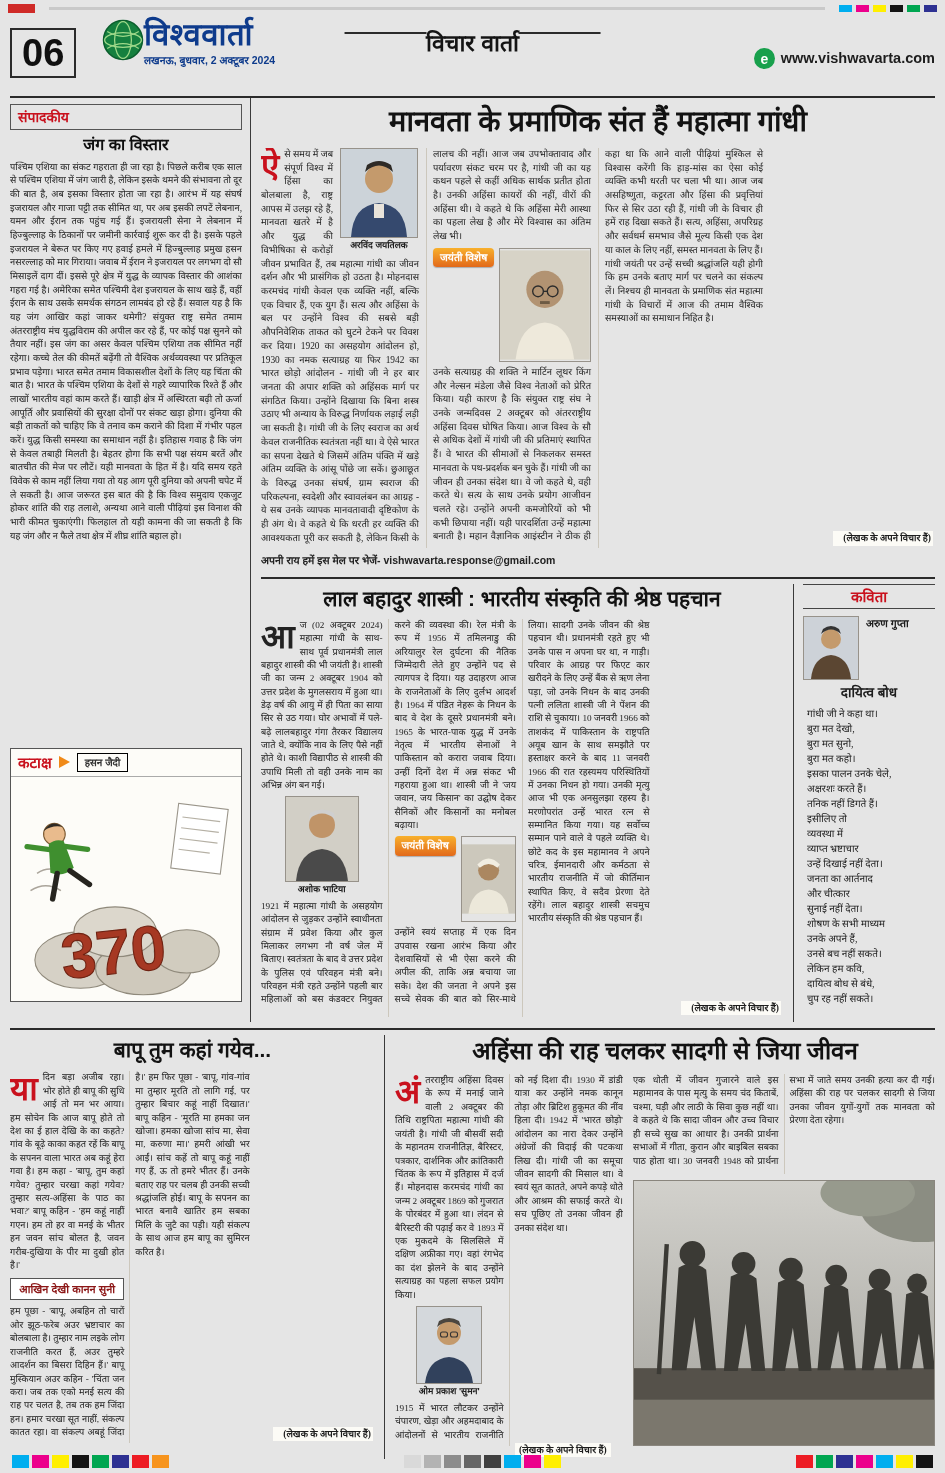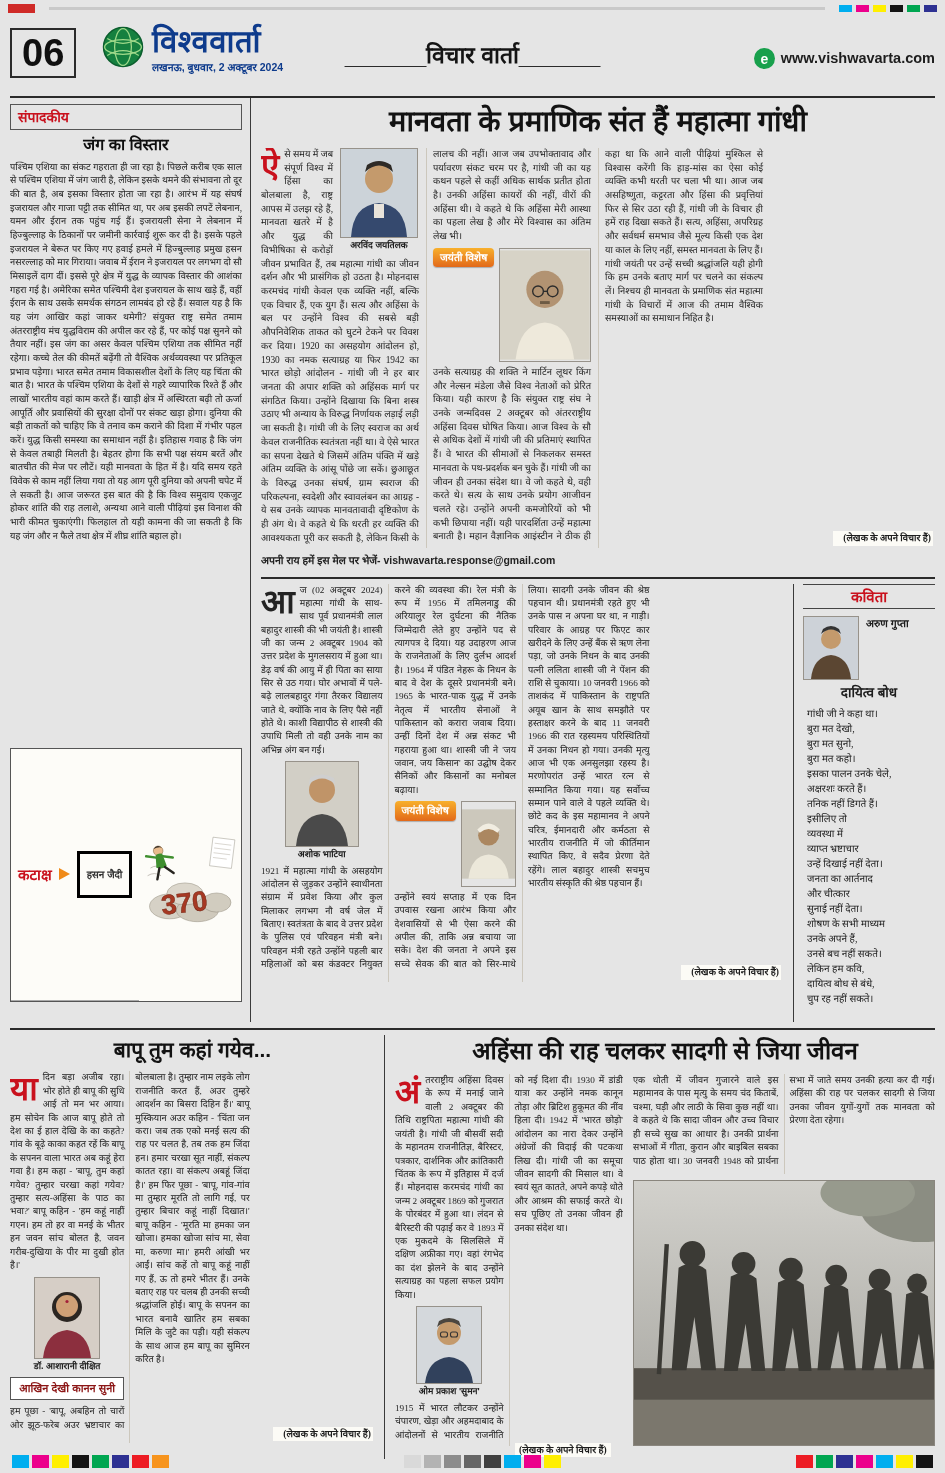--- a/index.html
+++ b/index.html
@@ -8,46 +8,46 @@
   .page{width:945px;height:1473px;margin:0 auto;background:#e5e5e5;position:relative;overflow:hidden;color:#1d1d1d}
 
   
   .top-strip{display:flex;align-items:center;gap:4px;height:12px;padding:2px 8px 0}
   .chip{display:inline-block;width:13px;height:7px}
   .strip-line{flex:1;height:3px;background:#c9c9c9;margin:0 10px}
 
   
   .masthead{position:relative;height:80px;border-bottom:2.5px solid #2b2b2b;margin:2px 10px 0}
   .pagenum{position:absolute;left:0;top:12px;font:bold 38px/1 "Liberation Sans",sans-serif;border:2px solid #2b2b2b;padding:4px 10px;color:#101010}
-  .brand{position:absolute;left:92px;top:10px;display:flex;gap:8px;align-items:flex-start}
+  .brand{position:absolute;left:92px;top:3px;display:flex;gap:0;align-items:flex-start}
   .paper-name{font:bold 31px/1.02 "Liberation Sans",sans-serif;color:#0e3b8c;letter-spacing:.5px}
   .dateline{font:bold 10.5px/1.5 "Liberation Sans",sans-serif;color:#0e3b8c;text-align:center;margin-top:2px}
-  .mh-center{position:absolute;left:50%;top:28px;transform:translateX(-50%);display:flex;align-items:flex-end;white-space:nowrap}
+  .mh-center{position:absolute;left:50%;top:16px;transform:translateX(-50%);display:flex;align-items:flex-start;white-space:nowrap}
   .mh-center .hline{width:82px;height:1.5px;background:#2b2b2b}
   .section-title{font:bold 23px/1 "Liberation Sans",sans-serif;color:#141414}
   .website{position:absolute;right:0;top:32px;display:flex;align-items:center;gap:6px;font:bold 14.5px/1 "Liberation Sans",sans-serif;color:#1d1d1d;cursor:pointer}
   .e-logo{width:21px;height:21px;border-radius:50%;background:#18a04c;color:#fff;display:flex;align-items:center;justify-content:center;font:bold 14px/1 "Liberation Sans",sans-serif}
 
   
   .content{display:flex;margin:0 10px;height:924px;overflow:hidden}
   .left-col{flex:0 0 232px;width:232px;border-right:1.5px solid #3a3a3a;padding:6px 8px 0 0}
   .main-col{flex:1;min-width:0;padding:4px 0 0 10px;display:flex;flex-direction:column}
 
   
   .ed-label-box{border:1.2px solid #555;padding:3px 7px;margin-bottom:5px}
   .ed-label{color:#c9111d;font:bold 14px/1.2 "Liberation Sans",sans-serif}
   .ed-title{text-align:center;font:bold 16px/1.3 "Liberation Sans",sans-serif;color:#0f0f0f;margin:2px 0 5px}
   .ed-body{font-size:9.3px;line-height:1.47;text-align:justify;height:578px;overflow:hidden}
 
   
-  .cartoon{border:1.2px solid #555;margin-top:9px;height:252px;display:flex;flex-direction:row;background:#fdfcf8}
+  .cartoon{border:1.2px solid #555;margin-top:9px;height:252px;display:flex;flex-direction:column;background:#fdfcf8}
   .cartoon-head{display:flex;align-items:center;gap:7px;padding:4px 7px;border-bottom:1px solid #aaa}
   .cartoon-label{color:#c9111d;font:bold 15px/1 "Liberation Sans",sans-serif}
   .arrow-icon{width:0;height:0;border-left:11px solid #f08a18;border-top:6px solid transparent;border-bottom:6px solid transparent}
-  .artist-box{border:3px solid #000000;padding:13px 7px;font:bold 10px/1.5 "Liberation Sans",sans-serif;color:#333}
+  .artist-box{border:1px solid #000000;padding:1px 7px;font:bold 10px/1.5 "Liberation Sans",sans-serif;color:#333}
   .cartoon-art{flex:1}
   .cartoon-art svg{display:block;width:100%;height:100%}
 
   
   .dropcap{float:left;font:bold 33px/.92 "Liberation Sans",sans-serif;color:#c9111d;padding:3px 5px 0 0}
   .dropcap.dark{color:#222}
   .caption{display:block;font:bold 9px/1.3 "Liberation Sans",sans-serif;margin-top:2px;text-align:center}
   .portrait{border:1px solid #97928a;display:inline-block;vertical-align:top}
   .float-photo{float:right;width:80px;margin:0 0 4px 6px;text-align:center}
   .flow-photo{display:block;width:100%;margin:4px 0;break-inside:avoid;text-align:center}
@@ -212,20 +212,21 @@
             </svg>
           </span>
           <span>उनके सत्याग्रह की शक्ति ने मार्टिन लूथर किंग और नेल्सन मंडेला जैसे विश्व नेताओं को प्रेरित किया। यही कारण है कि संयुक्त राष्ट्र संघ ने उनके जन्मदिवस 2 अक्टूबर को अंतरराष्ट्रीय अहिंसा दिवस घोषित किया। आज विश्व के सौ से अधिक देशों में गांधी जी की प्रतिमाएं स्थापित हैं। वे भारत की सीमाओं से निकलकर समस्त मानवता के पथ-प्रदर्शक बन चुके हैं। गांधी जी का जीवन ही उनका संदेश था। वे जो कहते थे, वही करते थे। सत्य के साथ उनके प्रयोग आजीवन चलते रहे। उन्होंने अपनी कमजोरियों को भी कभी छिपाया नहीं। यही पारदर्शिता उन्हें महात्मा बनाती है। महान वैज्ञानिक आइंस्टीन ने ठीक ही कहा था कि आने वाली पीढ़ियां मुश्किल से विश्वास करेंगी कि हाड़-मांस का ऐसा कोई व्यक्ति कभी धरती पर चला भी था। आज जब असहिष्णुता, कट्टरता और हिंसा की प्रवृत्तियां फिर से सिर उठा रही हैं, गांधी जी के विचार ही हमें राह दिखा सकते हैं। सत्य, अहिंसा, अपरिग्रह और सर्वधर्म समभाव जैसे मूल्य किसी एक देश या काल के लिए नहीं, समस्त मानवता के लिए हैं। गांधी जयंती पर उन्हें सच्ची श्रद्धांजलि यही होगी कि हम उनके बताए मार्ग पर चलने का संकल्प लें। निश्चय ही मानवता के प्रमाणिक संत महात्मा गांधी के विचारों में आज की तमाम वैश्विक समस्याओं का समाधान निहित है।</span>
           <span class="author-note">(लेखक के अपने विचार हैं)</span>
         </div>
         <div class="email-note">अपनी राय हमें इस मेल पर भेजें- vishwavarta.response@gmail.com</div>
       </article>
 
       <div class="middle-row">
         <article class="shastri">
+          <h1 class="sh-title">लाल बहादुर शास्त्री : भारतीय संस्कृति की श्रेष्ठ पहचान</h1>
           <div class="sh-body">
             <span class="dropcap dark">आ</span>
             <span>ज (02 अक्टूबर 2024) महात्मा गांधी के साथ-साथ पूर्व प्रधानमंत्री लाल बहादुर शास्त्री की भी जयंती है। शास्त्री जी का जन्म 2 अक्टूबर 1904 को उत्तर प्रदेश के मुगलसराय में हुआ था। डेढ़ वर्ष की आयु में ही पिता का साया सिर से उठ गया। घोर अभावों में पले-बढ़े लालबहादुर गंगा तैरकर विद्यालय जाते थे, क्योंकि नाव के लिए पैसे नहीं होते थे। काशी विद्यापीठ से शास्त्री की उपाधि मिली तो वही उनके नाम का अभिन्न अंग बन गई।</span>
             <span class="flow-photo">
               <svg class="portrait" width="72" height="84" viewBox="0 0 72 84">
                 <rect width="72" height="84" fill="#d2cfc6"></rect>
                 <circle cx="36" cy="28" r="13" fill="#c09468"></circle>
                 <path d="M23 22 q13 -11 26 0 l-1 -6 q-12 -7 -24 0 z" fill="#cfcfcf"></path>
                 <path d="M10 84 q3 -30 26 -32 q23 2 26 32 z" fill="#4a4a4a"></path>
               </svg>
@@ -283,30 +284,20 @@
     </div>
   </div>
 
   <div class="bottom-row">
 
     <article class="bapu">
       <h1 class="bp-title">बापू तुम कहां गयेव...</h1>
       <div class="bp-body">
         <span class="dropcap">या</span>
         <span>दिन बड़ा अजीब रहा। भोर होते ही बापू की सुधि आई तो मन भर आया। हम सोचेन कि आज बापू होते तो देश का ई हाल देखि के का कहते? गांव के बूढ़े काका कहत रहें कि बापू के सपनन वाला भारत अब कहूं हेरा गवा है। हम कहा - 'बापू, तुम कहां गयेव? तुम्हार चरखा कहां गयेव? तुम्हार सत्य-अहिंसा के पाठ का भवा?' बापू कहिन - 'हम कहूं नाहीं गएन। हम तो हर वा मनई के भीतर हन जवन सांच बोलत है, जवन गरीब-दुखिया के पीर मा दुखी होत है।'</span>
-        <span class="flow-photo">
-          <svg class="portrait" width="64" height="80" viewBox="0 0 64 80">
-            <rect width="64" height="80" fill="#d6cec6"></rect>
-            <circle cx="32" cy="29" r="15" fill="#2b2622"></circle>
-            <circle cx="32" cy="28" r="11" fill="#cfa076"></circle>
-            <circle cx="32" cy="23.5" r="1.6" fill="#a3203a"></circle>
-            <path d="M8 80 q3 -26 24 -28 q21 2 24 28 z" fill="#8c2f3e"></path>
-          </svg>
-          <span class="caption">डॉ. आशारानी दीक्षित</span>
-        </span>
         <span class="kanan-box">आखिन देखी कानन सुनी</span>
         <span>हम पूछा - 'बापू, अबहिन तो चारों ओर झूठ-फरेब अउर भ्रष्टाचार का बोलबाला है। तुम्हार नाम लइके लोग राजनीति करत हैं, अउर तुम्हरे आदर्शन का बिसरा दिहिन हैं।' बापू मुस्कियान अउर कहिन - 'चिंता जन करा। जब तक एको मनई सत्य की राह पर चलत है, तब तक हम जिंदा हन। हमार चरखा सूत नाहीं, संकल्प कातत रहा। वा संकल्प अबहूं जिंदा है।' हम फिर पूछा - 'बापू, गांव-गांव मा तुम्हार मूरति तो लागि गई, पर तुम्हार बिचार कहूं नाहीं दिखात।' बापू कहिन - 'मूरति मा हमका जन खोजा। हमका खोजा सांच मा, सेवा मा, करुणा मा।' हमरी आंखी भर आईं। सांच कहें तो बापू कहूं नाहीं गए हैं, ऊ तो हमरे भीतर हैं। उनके बताए राह पर चलब ही उनकी सच्ची श्रद्धांजलि होई। बापू के सपनन का भारत बनावै खातिर हम सबका मिलि के जुटै का पड़ी। यही संकल्प के साथ आज हम बापू का सुमिरन करित है।</span>
         <span class="author-note">(लेखक के अपने विचार हैं)</span>
       </div>
     </article>
 
     <article class="ahimsa">
       <h1 class="ah-title">अहिंसा की राह चलकर सादगी से जिया जीवन</h1>
       <div class="ah-wrap">
         <div class="ah-left">

